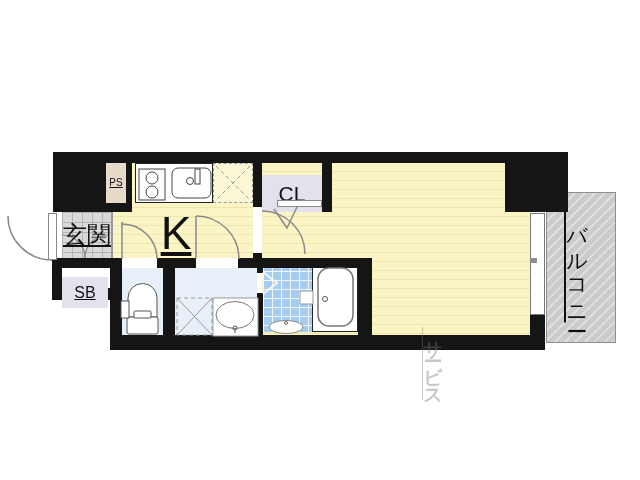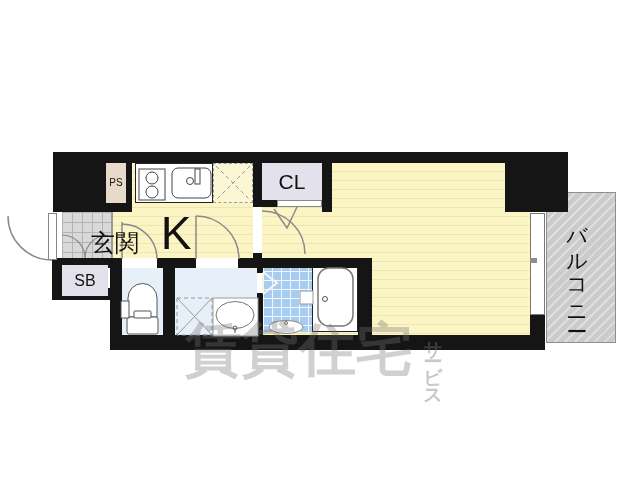--- a/index.html
+++ b/index.html
@@ -12,26 +12,26 @@
     background-image:linear-gradient(#B3B3B3 1px,transparent 1px),linear-gradient(90deg,#B3B3B3 1px,transparent 1px);
     background-size:10px 10px;}
   .floor-water{background:#E7F0F9;}
   .floor-bathtile{background-color:#A6CCEF;
     background-image:linear-gradient(rgba(255,255,255,.85) 1px,transparent 1px),linear-gradient(90deg,rgba(255,255,255,.85) 1px,transparent 1px);
     background-size:9px 9px;}
   .balcony{background:repeating-linear-gradient(135deg,#CBCBCB 0px,#CBCBCB 5px,#DFDFDF 5px,#DFDFDF 7px);
     border:1px solid #8F8F8F;}
   .wall{background:#151515;}
   .openwhite{background:#ffffff;}
-  .box-lav{background:#E3E1EB;}
+  .box-lav{background:#E3E1EB;margin-top:12px;}
   .box-ps{background:#E7DACB;}
   .whitebox{background:#ffffff;border:1px solid #222222;}
   .lightborder{background:#ffffff;border:1px solid #888888;}
   .fridge{background:#FBF6D4;border:1px dashed #9a9a9a;}
-  .lbl{color:#111;line-height:1;white-space:nowrap;}
+  .lbl{color:#111;line-height:1;white-space:nowrap;text-decoration:underline;}
   .center{display:flex;align-items:center;justify-content:center;text-align:center;}
   .vtext{writing-mode:vertical-rl;text-orientation:mixed;}
   #wm-main{font-size:57px;font-weight:700;color:rgba(118,118,118,.34);letter-spacing:0px;z-index:50;}
   #wm-sub{font-size:19px;font-weight:700;color:rgba(118,118,118,.40);letter-spacing:2px;z-index:50;}
   svg{position:absolute;left:0;top:0;z-index:8;}
   .z1{z-index:1}.z2{z-index:2}.z3{z-index:3}.z4{z-index:4}.z9{z-index:9}
 </style>
 </head>
 <body>
 
@@ -143,24 +143,23 @@
     <g>
       <ellipse cx="286" cy="327" rx="17" ry="6.5" fill="#ffffff" stroke="#888"></ellipse>
       <circle cx="286" cy="323" r="1.5" fill="none" stroke="#666"></circle>
     </g>
     <g fill="none">
       <rect x="318" y="268" width="35" height="58" rx="11" stroke="#777" stroke-width="1.5"></rect>
       <circle cx="325" cy="299" r="2.5" stroke="#555"></circle>
     </g>
   </svg>
 
-  <div class="abs lbl center z9" style="left:60px;top:230px;width:54px;height:26px;font-size:24px;margin-left:28px;">
+  <div class="abs lbl center z9" style="left:60px;top:222px;width:54px;height:26px;font-size:24px;">
       <span>玄関</span>
     </div>
   <div class="abs lbl center z9" style="left:150px;top:209px;width:52px;height:48px;font-size:46px;">
       <span>K</span>
     </div>
   <div class="abs lbl vtext z9" style="left:567px;top:212px;height:135px;font-size:21px;letter-spacing:3px;"><span>バルコニー</span></div>
 
-  <div id="wm-main" class="abs lbl" style="left:185px;top:321px;"><span>賃貸住宅</span></div>
   <div id="wm-sub" class="abs lbl vtext" style="left:424px;top:327px;height:80px;"><span>サービス</span></div>
 
 </div>
 
 </body></html>

